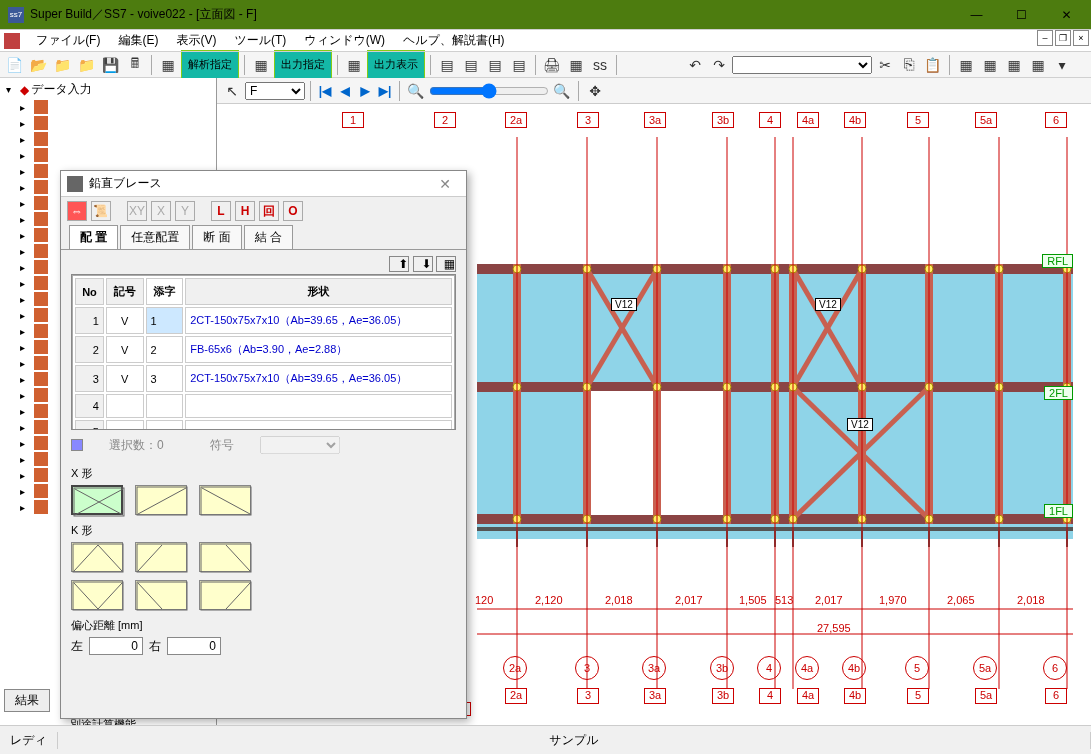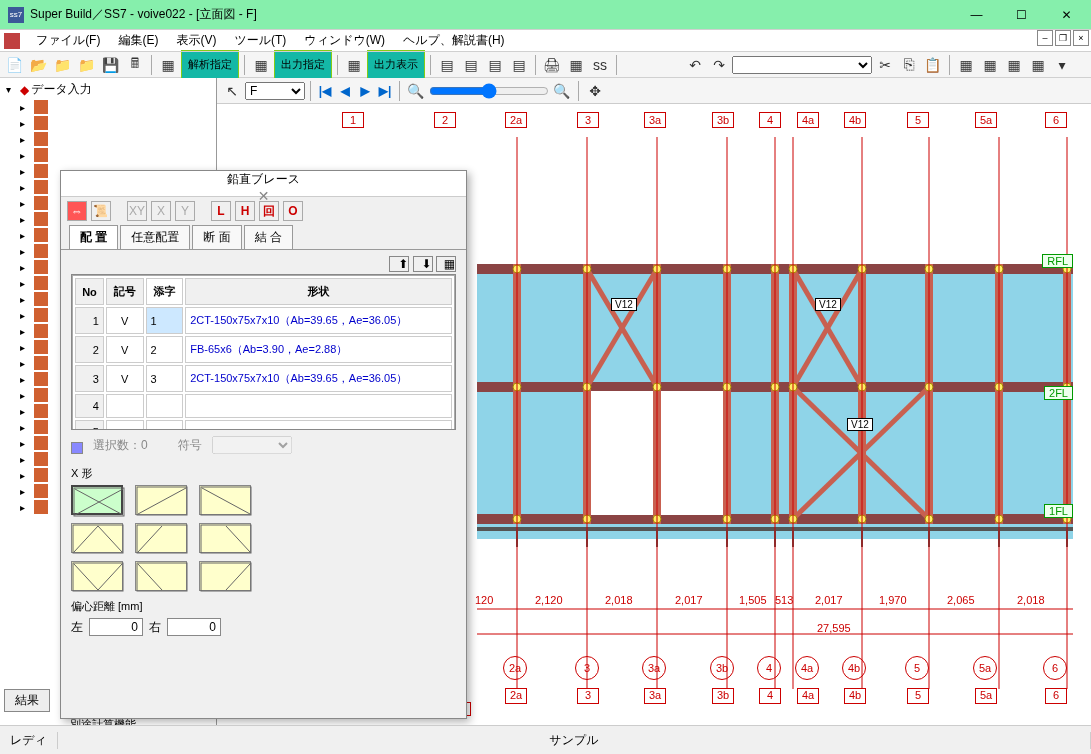--- a/index.html
+++ b/index.html
@@ -1,18 +1,18 @@
 <!DOCTYPE html>
 <html><head>
 <meta charset="utf-8">
 <style>
 * { box-sizing: border-box; margin: 0; padding: 0; font-family: "Meiryo UI", "MS PGothic", sans-serif; font-size: 12px; }
 body { background: #fff; overflow: hidden; width: 1091px; height: 754px; position: relative; }
 
-.titlebar { height: 30px; background: #86efac; display: flex; align-items: center; padding: 0 2px; border-bottom: 1px solid #d0d0d0; }
+.titlebar { height: 30px; background: #4d7c0f; display: flex; align-items: center; padding: 0 2px; border-bottom: 1px solid #d0d0d0; }
 .titlebar .icon { width: 16px; height: 16px; background: #3b5998; margin: 0 6px; font-size:8px; color:#fff; display:flex; align-items:center; justify-content:center;}
 .titlebar .title { flex: 1; font-size: 12px; }
 .titlebar .winbtn { width: 45px; height: 30px; display: flex; align-items:center; justify-content:center; }
 
 .menubar { height: 22px; display: flex; align-items: center; padding: 0 4px; gap: 2px; border-bottom: 1px solid #d0d0d0; position:relative;}
 .menubar .app-icon{ width:16px;height:16px;background:#c04040;margin-right:6px;}
 .menubar .menu { padding: 2px 8px; }
 .menubar .mdi-btns{ position:absolute; right:2px; top:0; display:flex;}
 .menubar .mdi-btns div{ width:16px;height:16px;border:1px solid #888; margin-left:2px; font-size:9px; display:flex;align-items:center;justify-content:center;}
 
@@ -36,35 +36,35 @@
 .navbtn{ width:18px;height:18px; color:#0066cc; font-weight:bold; display:inline-flex;align-items:center;justify-content:center;}
 
 .canvas{ position:absolute; left:0; top:26px; right:18px; bottom:40px; background:#fff;}
 .grid-label-top{ position:absolute; top:8px; border:1px solid #cc0000; color:#cc0000; width:22px; height:16px; font-size:11px; text-align:center; line-height:14px;}
 .grid-label-bot{ position:absolute; border:1.5px solid #cc0000; border-radius:50%; color:#cc0000; width:24px; height:24px; font-size:11px; display:flex;align-items:center;justify-content:center;}
 .grid-label-box{ position:absolute; border:1px solid #cc0000; color:#cc0000; width:22px; height:16px; font-size:11px; text-align:center;}
 .floor-label{ position:absolute; right:0; border:1px solid #009900; background:#eeffee; color:#009900; padding:0 4px; font-size:11px;}
 .dim-text{ position:absolute; color:#cc0000; font-size:11px;}
 
 .dialog{ position:absolute; left:60px; top:170px; width:407px; height:549px; background:#f0f0f0; border:1px solid #888; box-shadow:3px 3px 8px rgba(0,0,0,0.3);}
-.dlg-title{ height:26px; background:#fff; display:flex; align-items:center; padding:0 6px; border-bottom:1px solid #ccc;flex-direction:column;}
+.dlg-title{ height:26px; background:#fff; display:flex; align-items:center; padding:0 6px; border-bottom:1px solid #ccc;}
 .dlg-title .icon{width:16px;height:16px;background:#666;margin-right:6px;}
 .dlg-title .txt{flex:1;}
 .dlg-title .close{ width:30px; text-align:center; color:#888; font-size:14px;}
 .dlg-toolbar{ height:28px; display:flex; align-items:center; gap:4px; padding:0 6px;}
 .dlg-toolbar .tb{ width:20px;height:20px; border:1px solid #aaa; display:flex;align-items:center;justify-content:center;}
 .dlg-tabs{ display:flex; border-bottom:1px solid #999; padding-left:8px;}
 .dlg-tab{ padding:3px 10px; border:1px solid #999; border-bottom:none; margin-right:2px; background:#f8f8f8;}
 .dlg-tab.active{ background:#fff; font-weight:bold;}
 .dlg-content{ padding:6px 10px;}
 .grid-table{ border:1px solid #aaa; background:#fff; width:100%;}
 .grid-table th, .grid-table td{ border:1px solid #ccc; padding:5px 4px; font-size:11px; height:16px;}
 .grid-table th{ background:#f0f0f0;}
 .grid-table td.blue{ color:#0000cc;}
-.sel-row{ padding:6px 0; display:flex; align-items:flex-end; gap:10px; color:#888;}
+.sel-row{ padding:6px 0; display:flex; align-items:center; gap:26px; color:#888;}
 .shape-section{ margin-top:6px;}
 .shape-label{ font-size:11px; margin-bottom:4px;}
 .shape-row{ display:flex; gap:12px; margin-bottom:8px;}
 .shape-box{ width:52px; height:30px; background:#ffffcc; border:1px solid #888; position:relative;}
 .shape-box.sel{ background:#ccffcc; border:2px solid #444;}
 .offset-row{ display:flex; align-items:center; gap:6px; margin-top:4px;}
 .offset-row input{ width:54px; text-align:right; padding:1px 4px; border:1px solid #888;}
 
 .statusbar{ position:absolute; bottom:0; left:0; right:0; height:29px; background:#f0f0f0; border-top:1px solid #ccc; display:flex; align-items:center;}
 .statusbar .cell{ padding:0 10px; border-right:1px solid #ccc;}
@@ -603,20 +603,21 @@
             </svg></div>
         <div class="shape-box"><svg width="52" height="30">
               <line x1="2" y1="28" x2="50" y2="2" stroke="#666"></line>
               <rect x="1" y="1" width="50" height="28" fill="none" stroke="#666"></rect>
             </svg></div>
         <div class="shape-box"><svg width="52" height="30">
               <line x1="2" y1="2" x2="50" y2="28" stroke="#666"></line>
               <rect x="1" y="1" width="50" height="28" fill="none" stroke="#666"></rect>
             </svg></div>
       </div>
+      <div class="shape-label">K 形</div>
       <div class="shape-row">
         <div class="shape-box"><svg width="52" height="30">
               <polyline points="2,28 26,2 50,28" fill="none" stroke="#666"></polyline>
               <rect x="1" y="1" width="50" height="28" fill="none" stroke="#666"></rect>
             </svg></div>
         <div class="shape-box"><svg width="52" height="30">
               <line x1="2" y1="28" x2="26" y2="2" stroke="#666"></line>
               <rect x="1" y="1" width="50" height="28" fill="none" stroke="#666"></rect>
             </svg></div>
         <div class="shape-box"><svg width="52" height="30">

